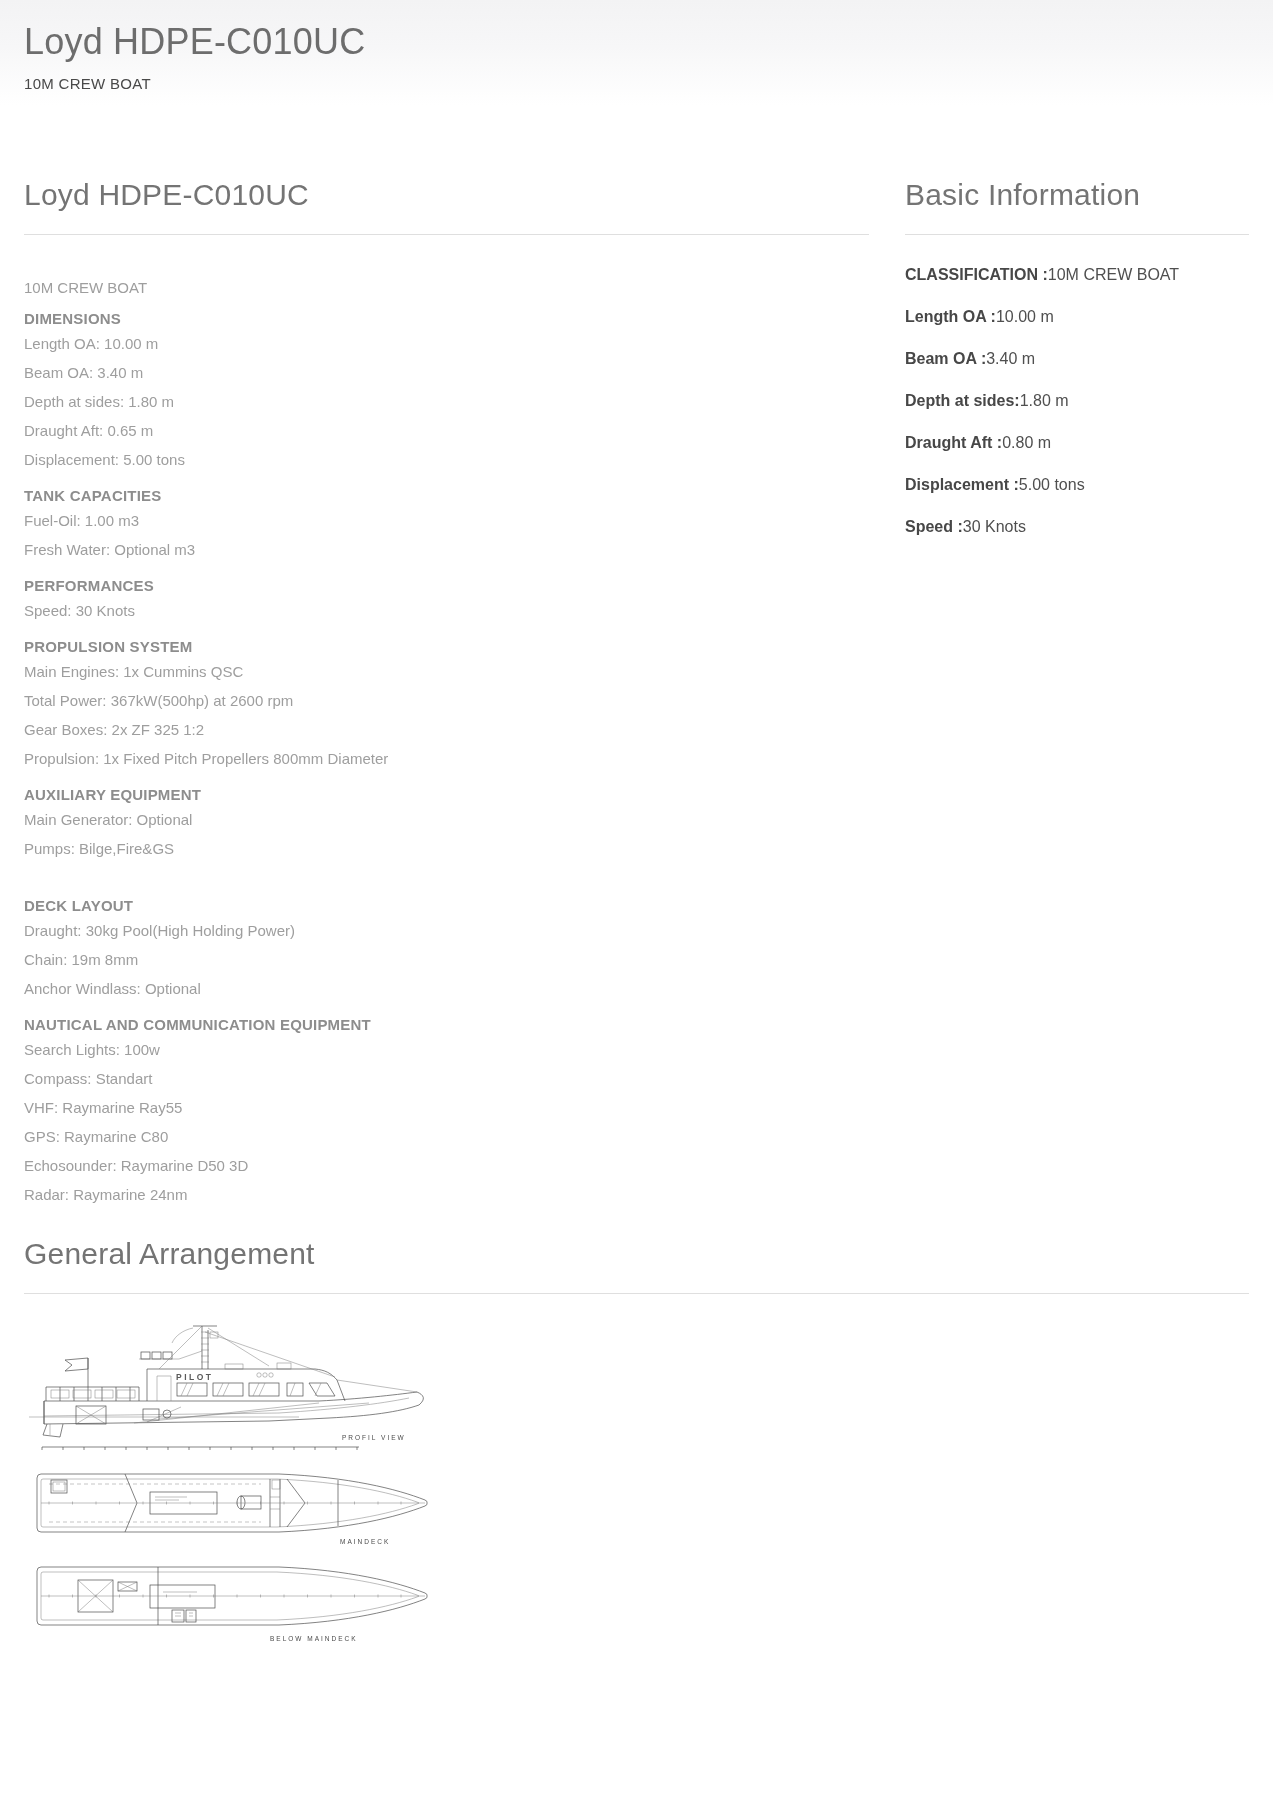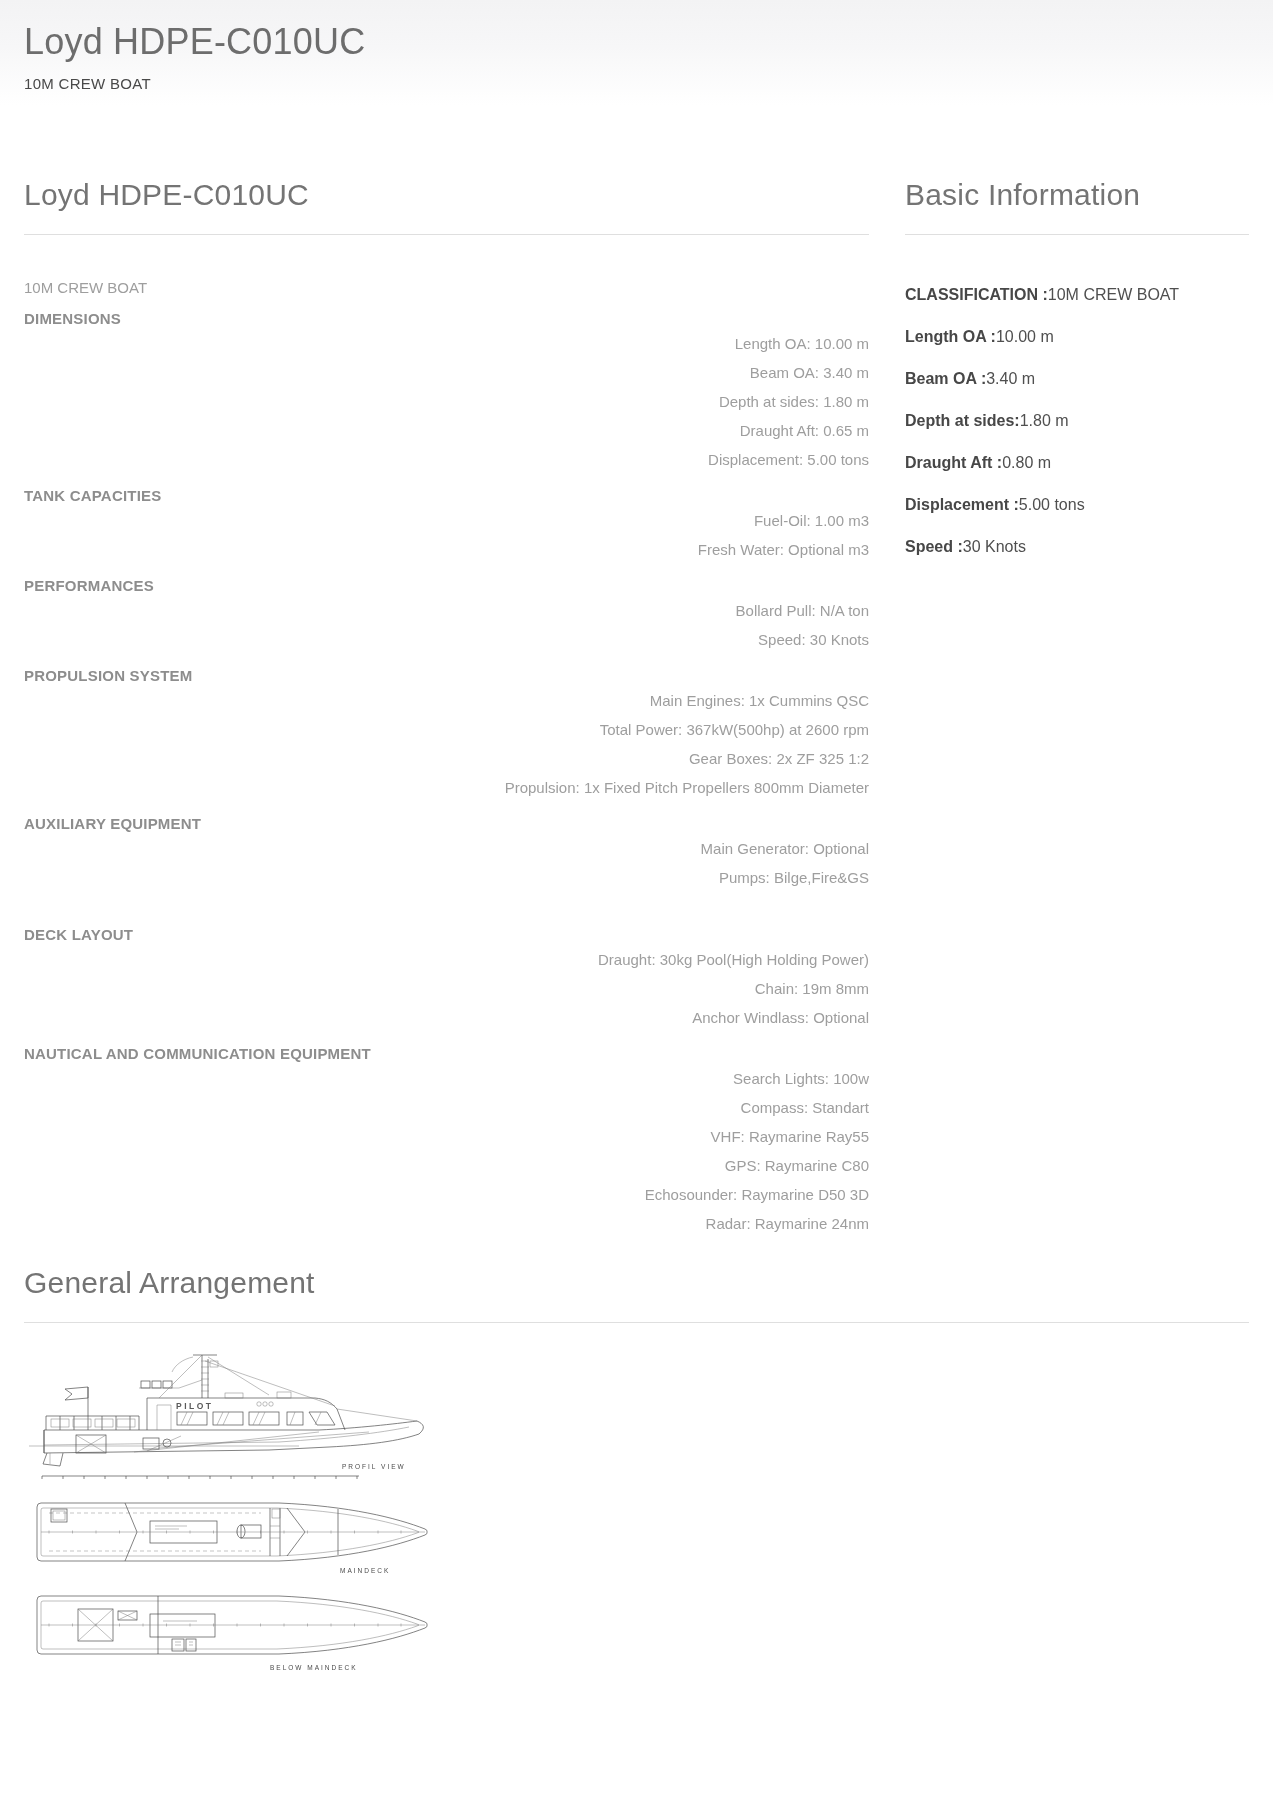--- a/index.html
+++ b/index.html
@@ -58,24 +58,23 @@
     font-size:15px;
     line-height:20px;
     font-weight:bold;
     color:#8d8d8d;
     letter-spacing:0.2px;
   }
   .spec-line{
     font-size:15px;
     line-height:29px;
     color:#9e9e9e;
-    text-align:right;
   }
   
-  .info-list{ margin-top:48px; }
+  .info-list{ margin-top:28px; }
   .info-item{
     font-size:16px;
     line-height:23px;
     margin-bottom:19px;
     color:#4c4c4c;
   }
   .info-item b{ font-weight:bold; color:#474747; }
   .info-item span{ color:#4f4f4f; }
   
   .ga h2{ margin-top:28px; }
@@ -125,21 +124,20 @@
         </div>
 
         <div class="spec-section">
           <div class="spec-title">TANK CAPACITIES</div>
           <div class="spec-line">Fuel-Oil: 1.00 m3</div>
           <div class="spec-line">Fresh Water: Optional m3</div>
         </div>
 
         <div class="spec-section">
           <div class="spec-title">PERFORMANCES</div>
-          <div class="spec-line">Bollard Pull: N/A ton</div>
           <div class="spec-line">Speed: 30 Knots</div>
         </div>
 
         <div class="spec-section">
           <div class="spec-title">PROPULSION SYSTEM</div>
           <div class="spec-line">Main Engines: 1x Cummins QSC</div>
           <div class="spec-line">Total Power: 367kW(500hp) at 2600 rpm</div>
           <div class="spec-line">Gear Boxes: 2x ZF 325 1:2</div>
           <div class="spec-line">Propulsion: 1x Fixed Pitch Propellers 800mm Diameter</div>
         </div>

